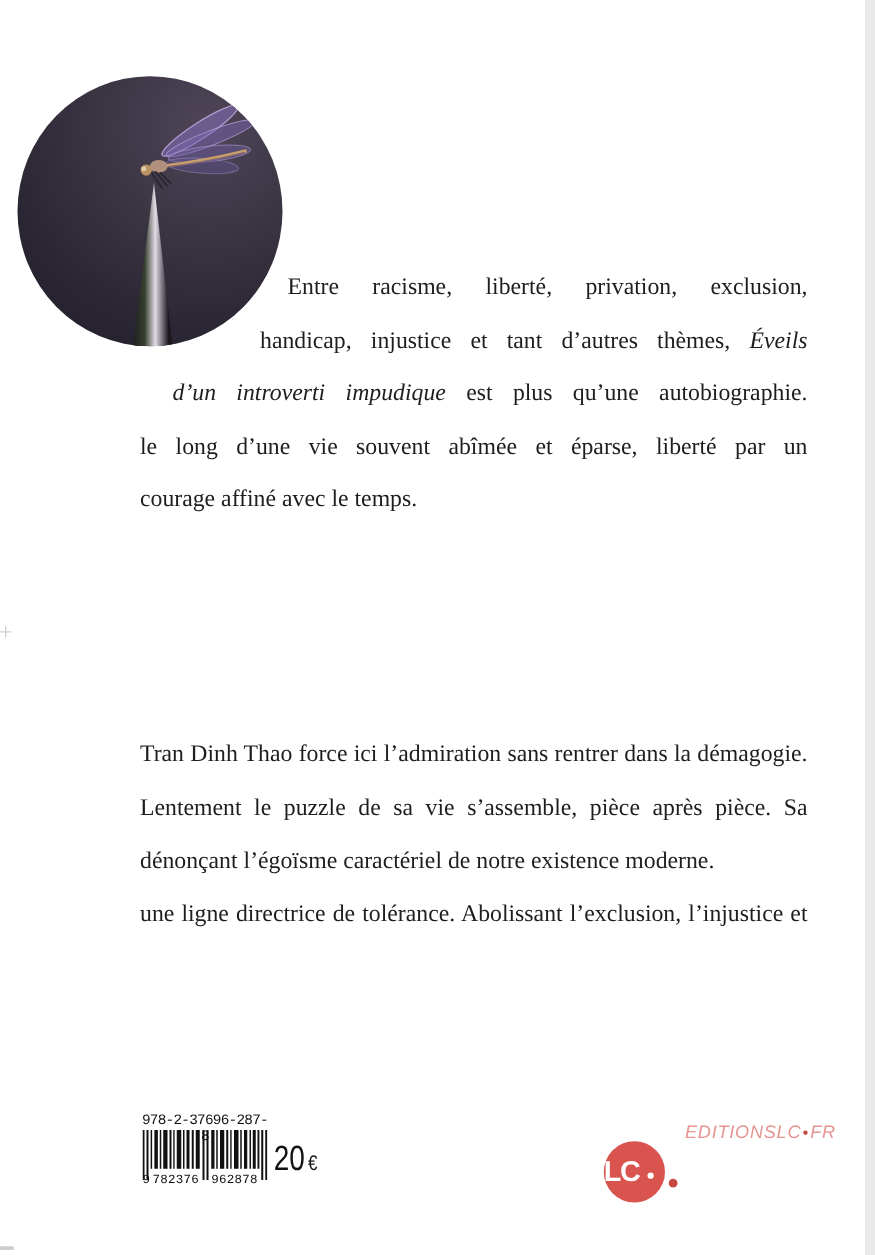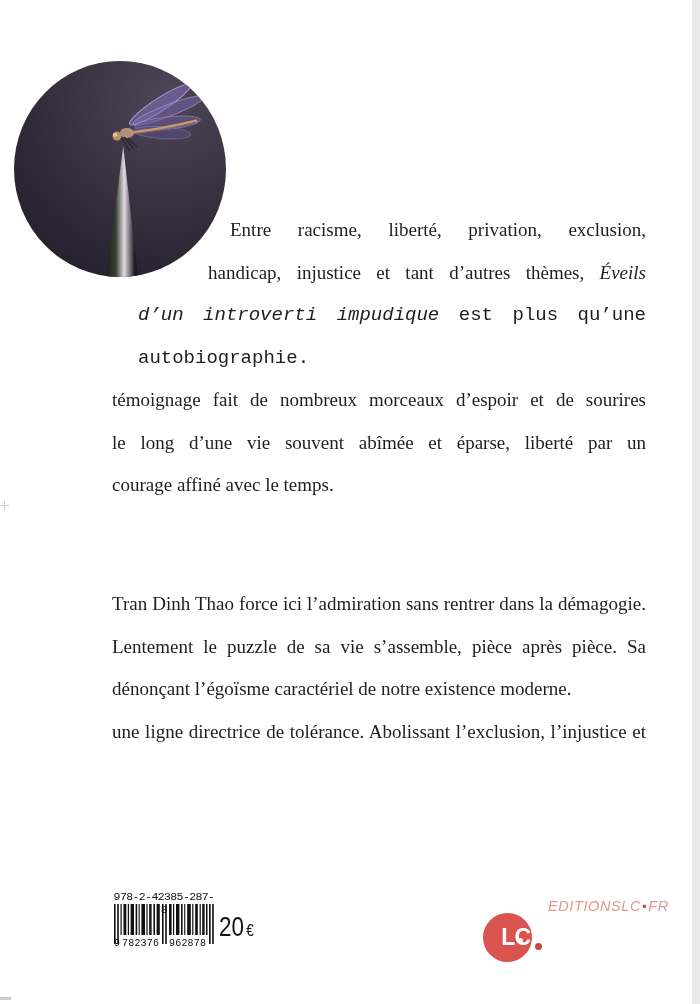--- a/index.html
+++ b/index.html
@@ -23,39 +23,39 @@
 
   
   .para{position:absolute;left:112px;width:534px;font-size:19px;line-height:42.5px;}
   .para .ln{white-space:normal;}
   .jl{text-align:justify;text-align-last:justify;}
   .it{font-style:italic;}
   .p1{top:209px;}
   .p2{top:583px;}
   .ind1{padding-left:118px;}
   .ind2{padding-left:96px;}
-  .ind3{padding-left:26px;font-family:Liberation Mono, monospace;}
+  .ind3{padding-left:26px;}
 
   
   .isbn{
     position:absolute;left:112px;top:890px;width:104px;text-align:center;
     font-family:"Liberation Mono", monospace;font-size:11.5px;letter-spacing:-0.6px;color:#121212;
   }
   .bars{position:absolute;left:114px;top:904px;}
   .price{
     position:absolute;left:219px;top:911px;font-family:"Liberation Sans", sans-serif;
     color:#121212;transform:scaleX(0.8);transform-origin:left top;white-space:nowrap;
   }
   .price .amt{font-size:28px;font-weight:400;}
   .price .cur{font-size:17px;margin-left:3px;}
 
   
   .lc-circle{
     position:absolute;left:483px;top:913px;width:49px;height:49px;border-radius:50%;
-    background:#d9544e;display:flex;align-items:center;justify-content:flex-end;
+    background:#d9544e;display:flex;align-items:center;justify-content:flex-start;
   }
   .lc-mono{
     font-family:"Liberation Sans", sans-serif;font-weight:bold;font-size:23px;
     color:#ffffff;letter-spacing:-1px;padding-right:2px;
   }
   .lc-cdot{position:absolute;right:9px;top:25px;width:5px;height:5px;border-radius:50%;background:#ffffff;}
   .lc-dot{
     position:absolute;left:535px;top:943px;width:7px;height:7px;border-radius:50%;background:#c64741;
   }
   .wordmark{
@@ -106,33 +106,32 @@
       <circle cx="15" cy="54" r="2" fill="#efe2c8" opacity="0.7"></circle>
 
       <path d="M24 56 L 34 68 M28 57 L 37 66 M21 57 L 30 70" stroke="#2a2430" stroke-width="1.3" fill="none"></path>
     </svg>
   </div>
 
   <div class="para p1">
     <div class="ln jl ind1">Entre racisme, liberté, privation, exclusion,</div>
     <div class="ln jl ind2"><span>handicap, injustice et tant d’autres thèmes, </span><span class="it">Éveils</span></div>
     <div class="ln jl ind3"><span class="it">d’un introverti impudique</span><span> est plus qu’une autobiographie.</span></div>
-    <div class="ln jl">témoignage fait de nombreux morceaux d’espoir et de sourires</div>
     <div class="ln jl">le long d’une vie souvent abîmée et éparse, liberté par un</div>
     <div class="ln">courage affiné avec le temps.</div>
   </div>
 
   <div class="para p2">
     <div class="ln jl">Tran Dinh Thao force ici l’admiration sans rentrer dans la démagogie.</div>
     <div class="ln jl">Lentement le puzzle de sa vie s’assemble, pièce après pièce. Sa</div>
     <div class="ln">dénonçant l’égoïsme caractériel de notre existence moderne.</div>
     <div class="ln jl">une ligne directrice de tolérance. Abolissant l’exclusion, l’injustice et</div>
   </div>
 
-  <div class="isbn">978-2-42385-287-8</div>
+  <div class="isbn">978-2-37696-287-8</div>
 
   <svg class="bars" width="100" height="44" viewBox="0 0 100 44">
 
     <rect x="0" y="0" width="1.6" height="40" fill="#111"></rect>
     <rect x="3.2" y="0" width="1.6" height="40" fill="#111"></rect>
     <rect x="48" y="0" width="1.6" height="40" fill="#111"></rect>
     <rect x="51.2" y="0" width="1.6" height="40" fill="#111"></rect>
     <rect x="95" y="0" width="1.6" height="40" fill="#111"></rect>
     <rect x="98.2" y="0" width="1.6" height="40" fill="#111"></rect>
 

